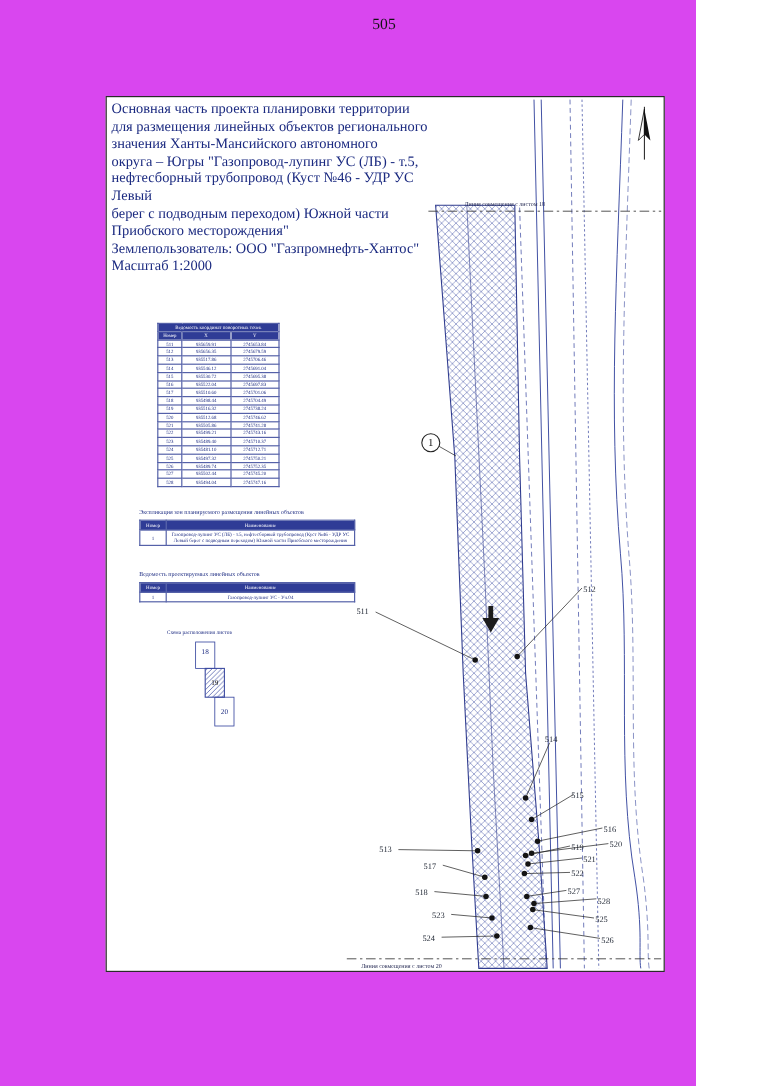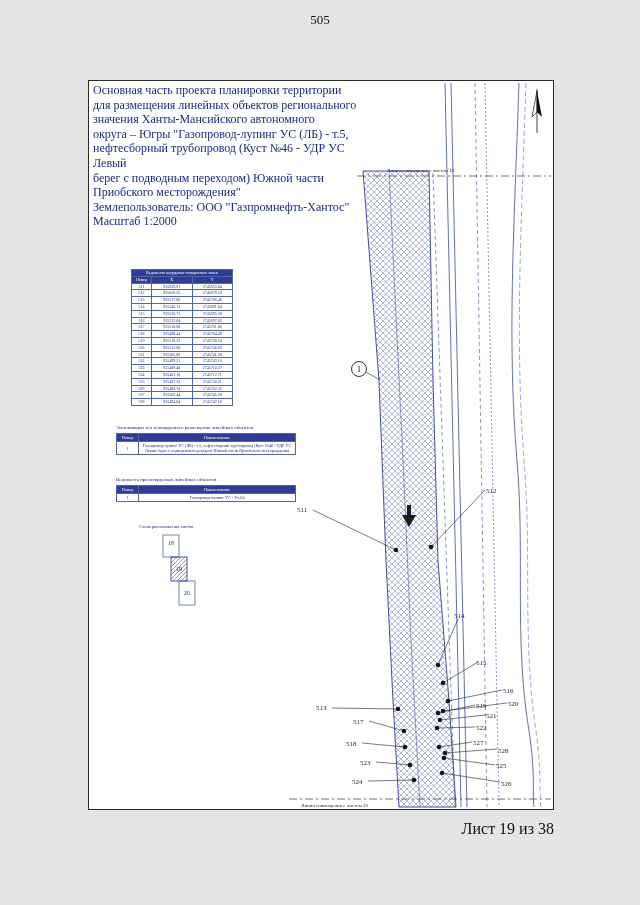--- a/index.html
+++ b/index.html
@@ -1,16 +1,16 @@
 <!DOCTYPE html>
 <html><head>
 <meta charset="utf-8">
 <style>
   html,body{margin:0;padding:0;background:#ffffff;}
-  .page{position:relative;width:640px;height:905px;background:#e5e5e5;overflow:hidden;
+  .page{position:relative;width:580px;height:905px;background:#d946ef;overflow:hidden;
         font-family:"Liberation Serif",serif;color:#1b2a80;text-decoration:underline;}
   .page-number{position:absolute;top:12px;left:0;width:640px;text-align:center;
         font-size:13px;color:#111;}
   .frame{position:absolute;left:88px;top:80px;width:466px;height:730px;
         border:1px solid #2a2a2a;box-sizing:border-box;background:#ffffff;}
   .map-svg{position:absolute;left:0;top:0;}
   .title-block{position:absolute;left:4px;top:2px;width:272px;
         font-size:12px;line-height:14.6px;white-space:pre-line;color:#1b2a80;}
   table{border-collapse:collapse;}
   .coords{position:absolute;left:42px;top:188px;width:102px;table-layout:fixed;
@@ -322,15 +322,14 @@
       <rect x="4" y="4" width="16" height="22" fill="none" stroke="#3a49a0" stroke-width="0.7"></rect>
       <text x="12" y="14" text-anchor="middle" font-size="6" fill="#1b2a80">18</text>
       <rect x="12" y="26" width="16" height="24" fill="url(#sh)" stroke="#3a49a0" stroke-width="0.9"></rect>
       <text x="20" y="40" text-anchor="middle" font-size="6" fill="#111">19</text>
       <rect x="20" y="50" width="16" height="24" fill="none" stroke="#3a49a0" stroke-width="0.7"></rect>
       <text x="28" y="64" text-anchor="middle" font-size="6" fill="#1b2a80">20</text>
     </svg>
 
   </div>
 
-  <div class="sheet-label">Лист 19 из 38</div>
 
 </div>
 
 </body></html>

